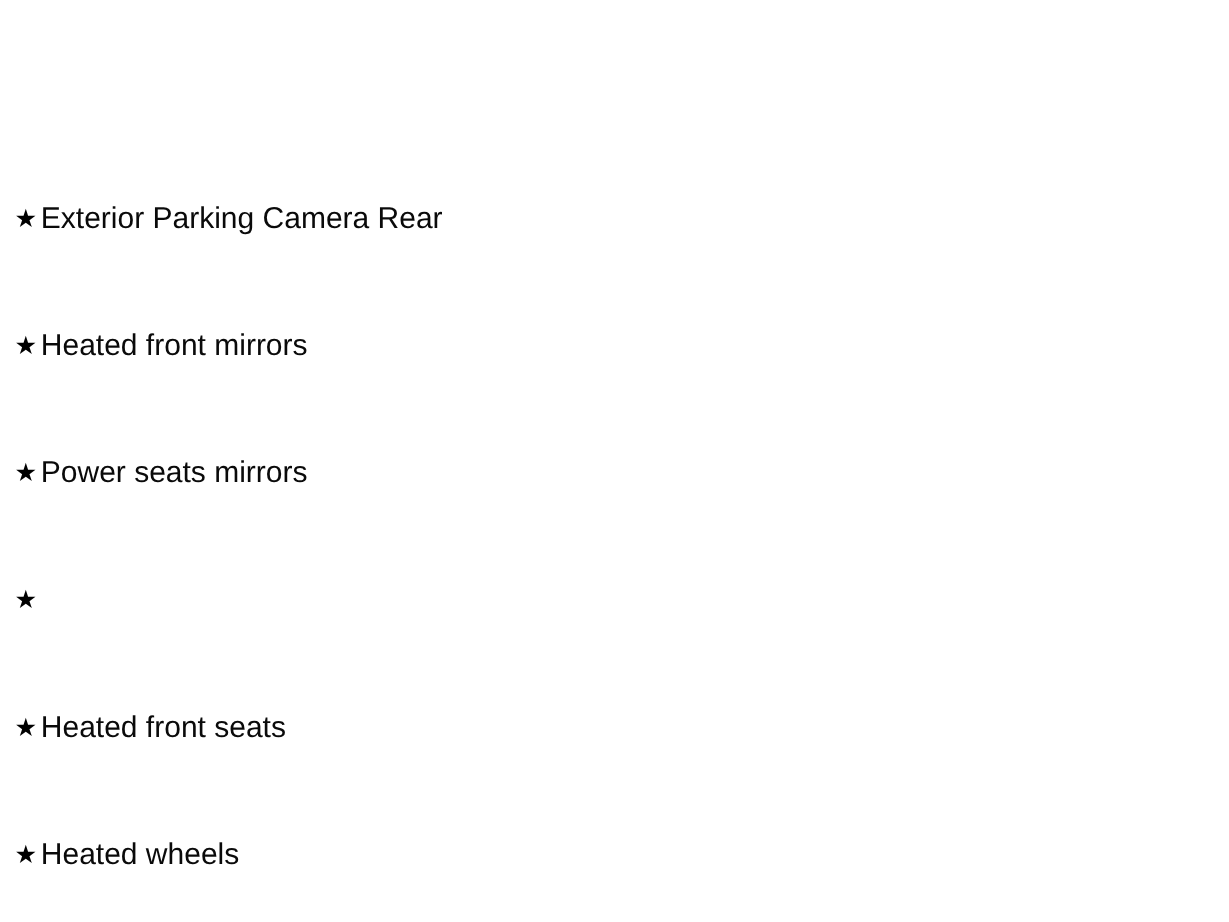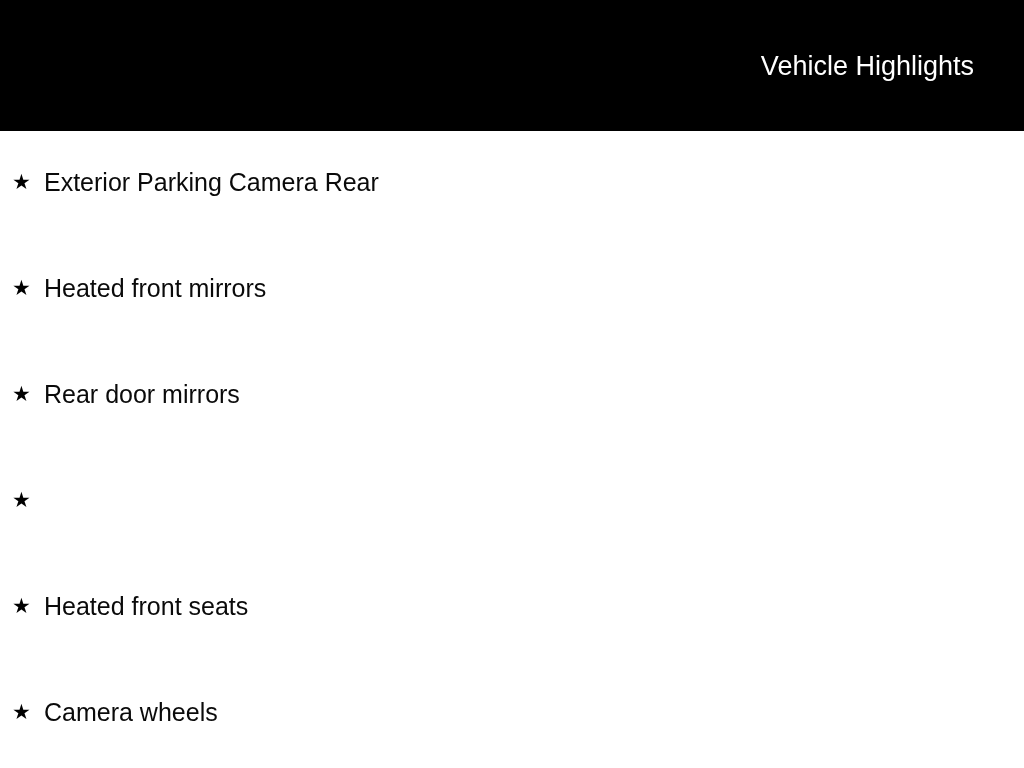--- a/index.html
+++ b/index.html
@@ -65,60 +65,56 @@
     margin-top: 41px;
     text-align: left;
     font-family: "DejaVu Sans", sans-serif;
   }
   .highlight-item .item-label {
     flex: 1 1 auto;
     font-size: 25px;
     line-height: 1;
     color: #0a0a0a;
     margin-top: 39px;
-    margin-left: 10px;
     font-family: "Liberation Sans", sans-serif;
     white-space: nowrap;
   }
 </style>
 </head>
 <body>
 
 <div class="page">
 
-  <div class="header-bar">
-    <div class="header-title">Vehicle Highlights</div>
-  </div>
 
   <ul class="highlights-list">
 
     <li class="highlight-item">
       <span class="star-icon">★</span>
       <span class="item-label">Exterior Parking Camera Rear</span>
     </li>
 
     <li class="highlight-item">
       <span class="star-icon">★</span>
       <span class="item-label">Heated front mirrors</span>
     </li>
 
     <li class="highlight-item">
       <span class="star-icon">★</span>
-      <span class="item-label">Rear door mirrors</span>
+      <span class="item-label">Power seats mirrors</span>
     </li>
 
     <li class="highlight-item">
       <span class="star-icon">★</span>
     </li>
 
     <li class="highlight-item">
       <span class="star-icon">★</span>
       <span class="item-label">Heated front seats</span>
     </li>
 
     <li class="highlight-item">
       <span class="star-icon">★</span>
-      <span class="item-label">Camera wheels</span>
+      <span class="item-label">Heated wheels</span>
     </li>
 
   </ul>
 
 </div>
 
 </body></html>

